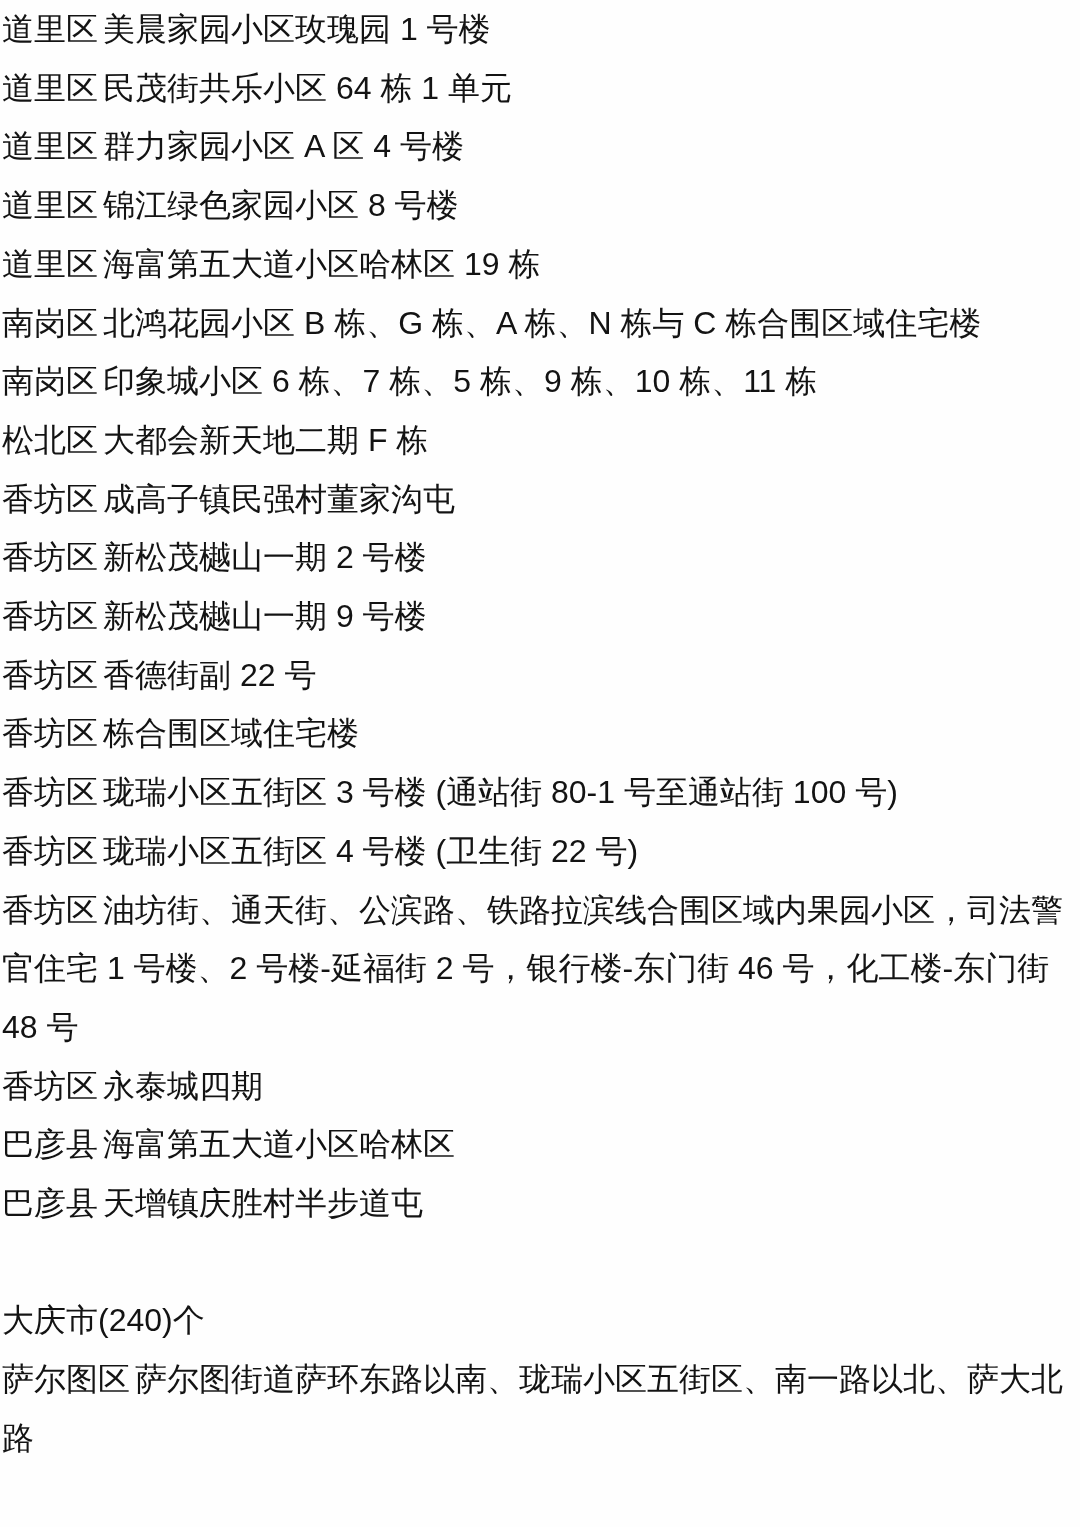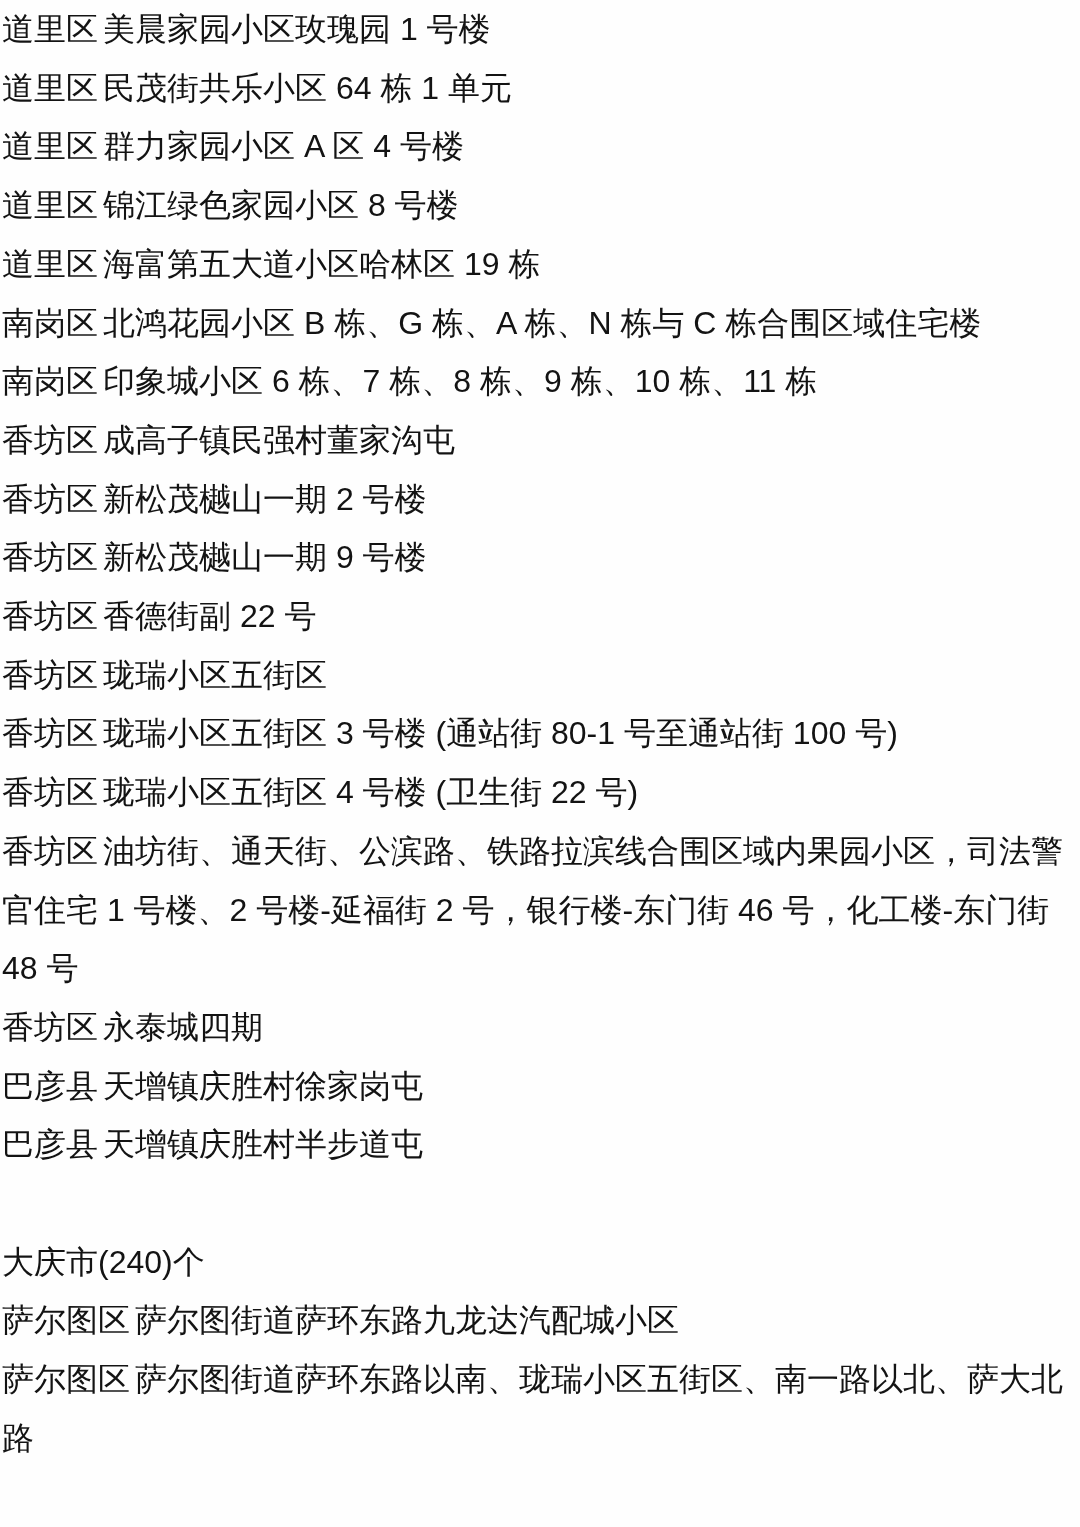--- a/index.html
+++ b/index.html
@@ -42,46 +42,46 @@
   <p class="entry"><span class="district">道里区</span><span class="address">民茂街共乐小区 64 栋 1 单元</span></p>
 
   <p class="entry"><span class="district">道里区</span><span class="address">群力家园小区 A 区 4 号楼</span></p>
 
   <p class="entry"><span class="district">道里区</span><span class="address">锦江绿色家园小区 8 号楼</span></p>
 
   <p class="entry"><span class="district">道里区</span><span class="address">海富第五大道小区哈林区 19 栋</span></p>
 
   <p class="entry"><span class="district">南岗区</span><span class="address">北鸿花园小区 B 栋、G 栋、A 栋、N 栋与 C 栋合围区域住宅楼</span></p>
 
-  <p class="entry"><span class="district">南岗区</span><span class="address">印象城小区 6 栋、7 栋、8 栋、9 栋、10 栋、11 栋</span></p>
+  <p class="entry"><span class="district">南岗区</span><span class="address">印象城小区 6 栋、7 栋、5 栋、9 栋、10 栋、11 栋</span></p>
 
+  <p class="entry"><span class="district">松北区</span><span class="address">大都会新天地二期 F 栋</span></p>
 
 
   <p class="entry"><span class="district">香坊区</span><span class="address">成高子镇民强村董家沟屯</span></p>
 
   <p class="entry"><span class="district">香坊区</span><span class="address">新松茂樾山一期 2 号楼</span></p>
 
   <p class="entry"><span class="district">香坊区</span><span class="address">新松茂樾山一期 9 号楼</span></p>
 
   <p class="entry"><span class="district">香坊区</span><span class="address">香德街副 22 号</span></p>
 
-  <p class="entry"><span class="district">香坊区</span><span class="address">珑瑞小区五街区</span></p>
+  <p class="entry"><span class="district">香坊区</span><span class="address">栋合围区域住宅楼</span></p>
 
   <p class="entry"><span class="district">香坊区</span><span class="address">珑瑞小区五街区 3 号楼 (通站街 80-1 号至通站街 100 号)</span></p>
 
   <p class="entry"><span class="district">香坊区</span><span class="address">珑瑞小区五街区 4 号楼 (卫生街 22 号)</span></p>
 
   <p class="entry"><span class="district">香坊区</span><span class="address">油坊街、通天街、公滨路、铁路拉滨线合围区域内果园小区，司法警官住宅 1 号楼、2 号楼-延福街 2 号，银行楼-东门街 46 号，化工楼-东门街 48 号</span></p>
 
   <p class="entry"><span class="district">香坊区</span><span class="address">永泰城四期</span></p>
 
-  <p class="entry"><span class="district">巴彦县</span><span class="address">天增镇庆胜村徐家岗屯</span></p>
+  <p class="entry"><span class="district">巴彦县</span><span class="address">海富第五大道小区哈林区</span></p>
 
   <p class="entry"><span class="district">巴彦县</span><span class="address">天增镇庆胜村半步道屯</span></p>
 </div>
   <div class="section-gap"></div>
   <p class="entry">大庆市(240)个</p>
   <div>
-  <p class="entry"><span class="district">萨尔图区</span><span class="address">萨尔图街道萨环东路九龙达汽配城小区</span></p>
 
   <p class="entry"><span class="district">萨尔图区</span><span class="address">萨尔图街道萨环东路以南、珑瑞小区五街区、南一路以北、萨大北路</span></p>
 </div>
 </main>
 
 </body></html>

